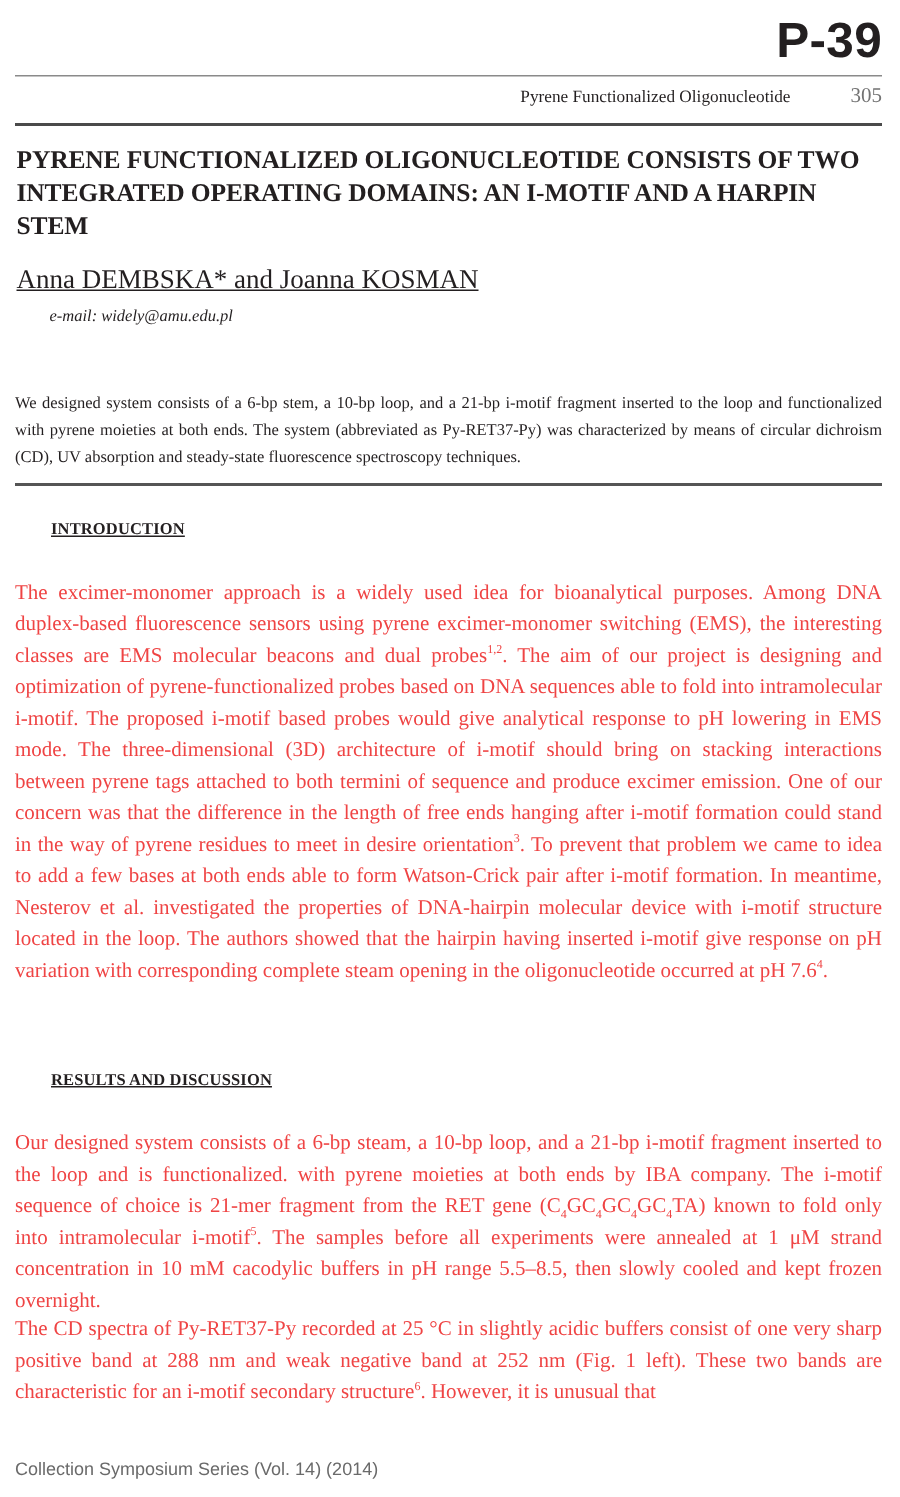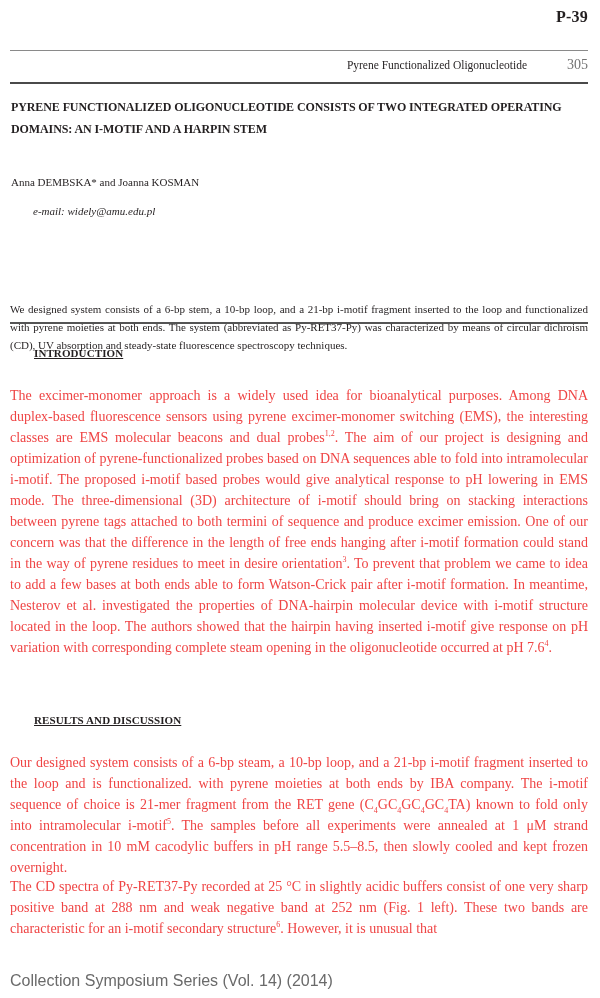--- a/index.html
+++ b/index.html
@@ -1,59 +1,59 @@
 <!DOCTYPE html>
 <html><head>
 <meta charset="utf-8">
 <style>
   * { margin: 0; padding: 0; box-sizing: border-box; }
   html, body { width: 600px; height: 998px; background: #ffffff; overflow: hidden; }
   body { position: relative; font-family: "Liberation Serif", "DejaVu Serif", serif; color: #231f20; }
 
   .poster-id {
     position: absolute; right: 12px; top: 8px;
-    font-family: Liberation Serif, serif;
-    font-weight: bold; font-size: 16px; color: #231f20; letter-spacing: 0.2px;
+    font-family: Liberation Sans, sans-serif;
+    font-weight: bold; font-size: 33px; color: #231f20; letter-spacing: 0.2px;
   }
   .hr-top { position: absolute; left: 10px; right: 12px; top: 50px; height: 1px; background: #8a8a8a; }
   .running-head {
     position: absolute; left: 10px; right: 12px; top: 57px;
     display: flex; justify-content: flex-end; align-items: baseline;
   }
   .running-title { font-size: 11.5px; color: #231f20; }
   .page-number { font-size: 14px; font-weight: normal; color: #737373; margin-left: 40px; }
   .hr-head { position: absolute; left: 10px; right: 12px; top: 82px; height: 2px; background: #4a4a4a; }
 
   .paper-title {
     position: absolute; left: 11px; right: 12px; top: 96px;
-    font-size: 12px; font-weight: bold; line-height: 22px; color: #231f20; letter-spacing: -0.1px;
+    font-size: 17px; font-weight: bold; line-height: 22px; color: #231f20; letter-spacing: -0.1px;
   }
-  .authors { position: absolute; left: 11px; top: 176px; font-size: 11px; color: #231f20; }
+  .authors { position: absolute; left: 11px; top: 176px; font-size: 18px; color: #231f20; text-decoration: underline; }
   .affiliation {
     position: absolute; left: 33px; right: 12px; top: 202px;
     font-size: 11px; font-style: italic; line-height: 18px; color: #231f20;
   }
   .abstract {
     position: absolute; left: 10px; right: 12px; top: 260px;
-    font-size: 11px; line-height: 18px; text-align: justify; color: #231f20; margin-top: 40px;
+    font-size: 11px; line-height: 18px; text-align: justify; color: #231f20;
   }
   .hr-abstract { position: absolute; left: 10px; right: 12px; top: 322px; height: 2px; background: #555555; }
 
   .section-heading {
     position: absolute; left: 34px; font-size: 11px; font-weight: bold; color: #231f20; letter-spacing: 0.1px; text-decoration: underline;
   }
   .body-text {
     position: absolute; left: 10px; right: 12px;
     font-size: 14px; line-height: 21px; text-align: justify; color: #ef4444;
   }
   .body-text sup, .body-text sub { font-size: 8px; line-height: 0; }
 
   .footer {
     position: absolute; left: 10px; top: 972px;
-    font-family: "Liberation Sans", "DejaVu Sans", sans-serif; font-size: 16px; color: #6a6a6a;
+    font-family: "Liberation Sans", "DejaVu Sans", sans-serif; font-size: 12px; color: #6a6a6a;
   }
 </style>
 </head>
 <body>
 
 <div class="poster-id">P-39</div>
 <div class="hr-top"></div>
 <div class="running-head">
   <span class="running-title">Pyrene Functionalized Oligonucleotide</span>
   <span class="page-number">305</span>

